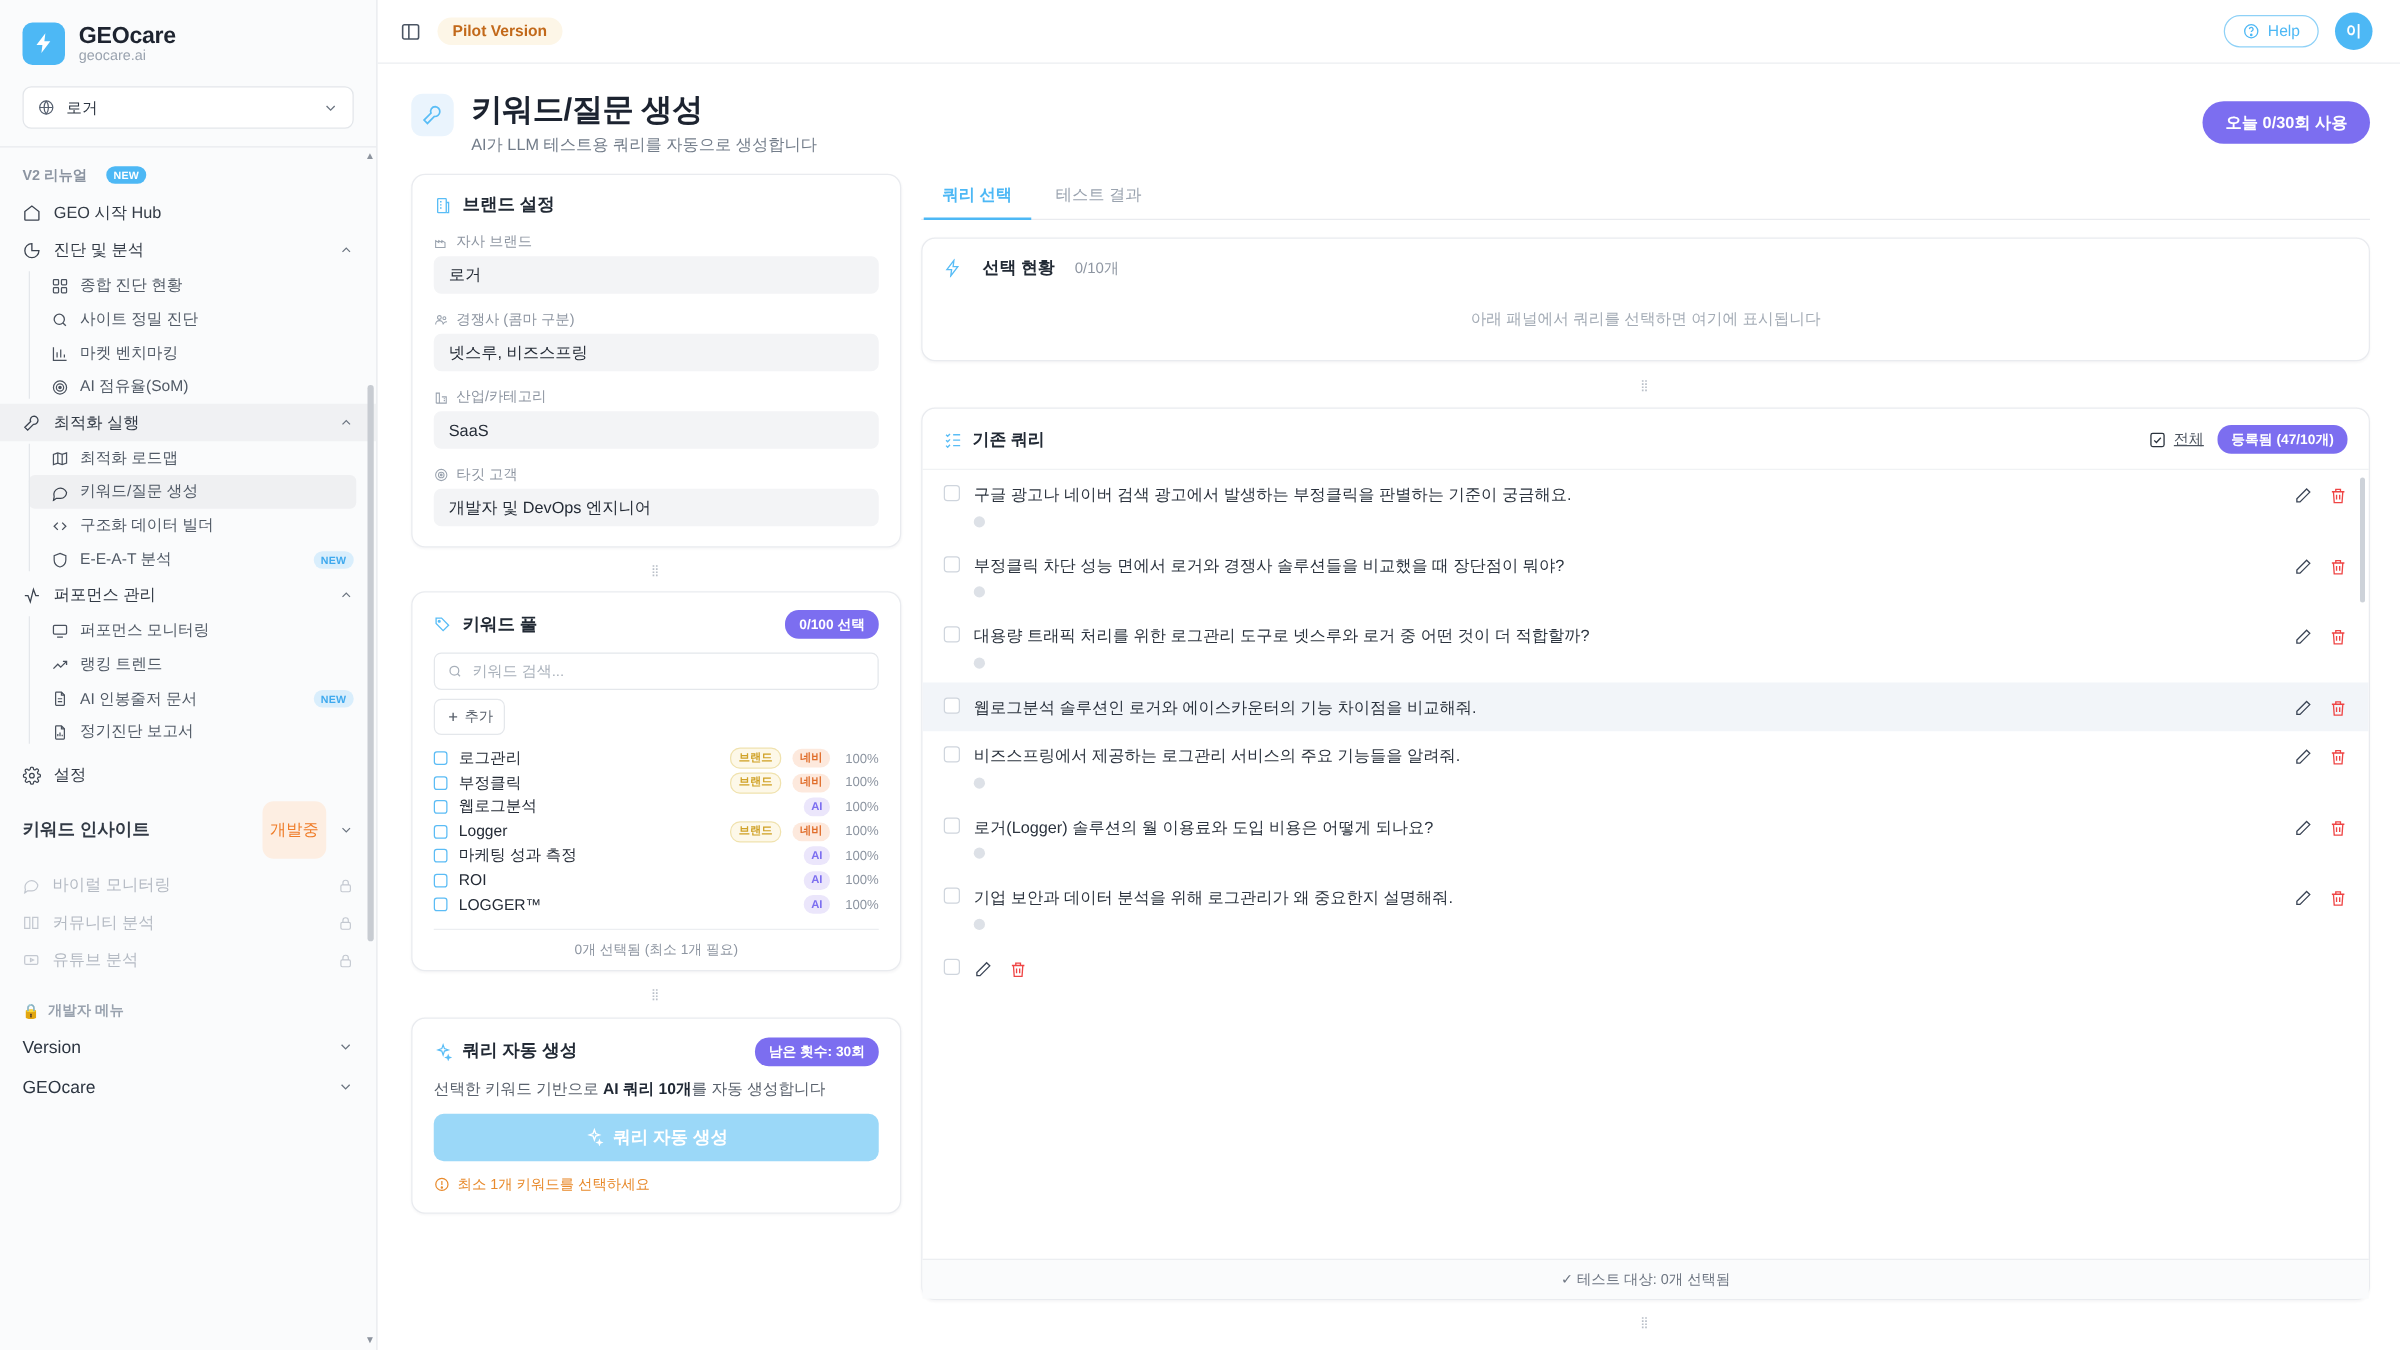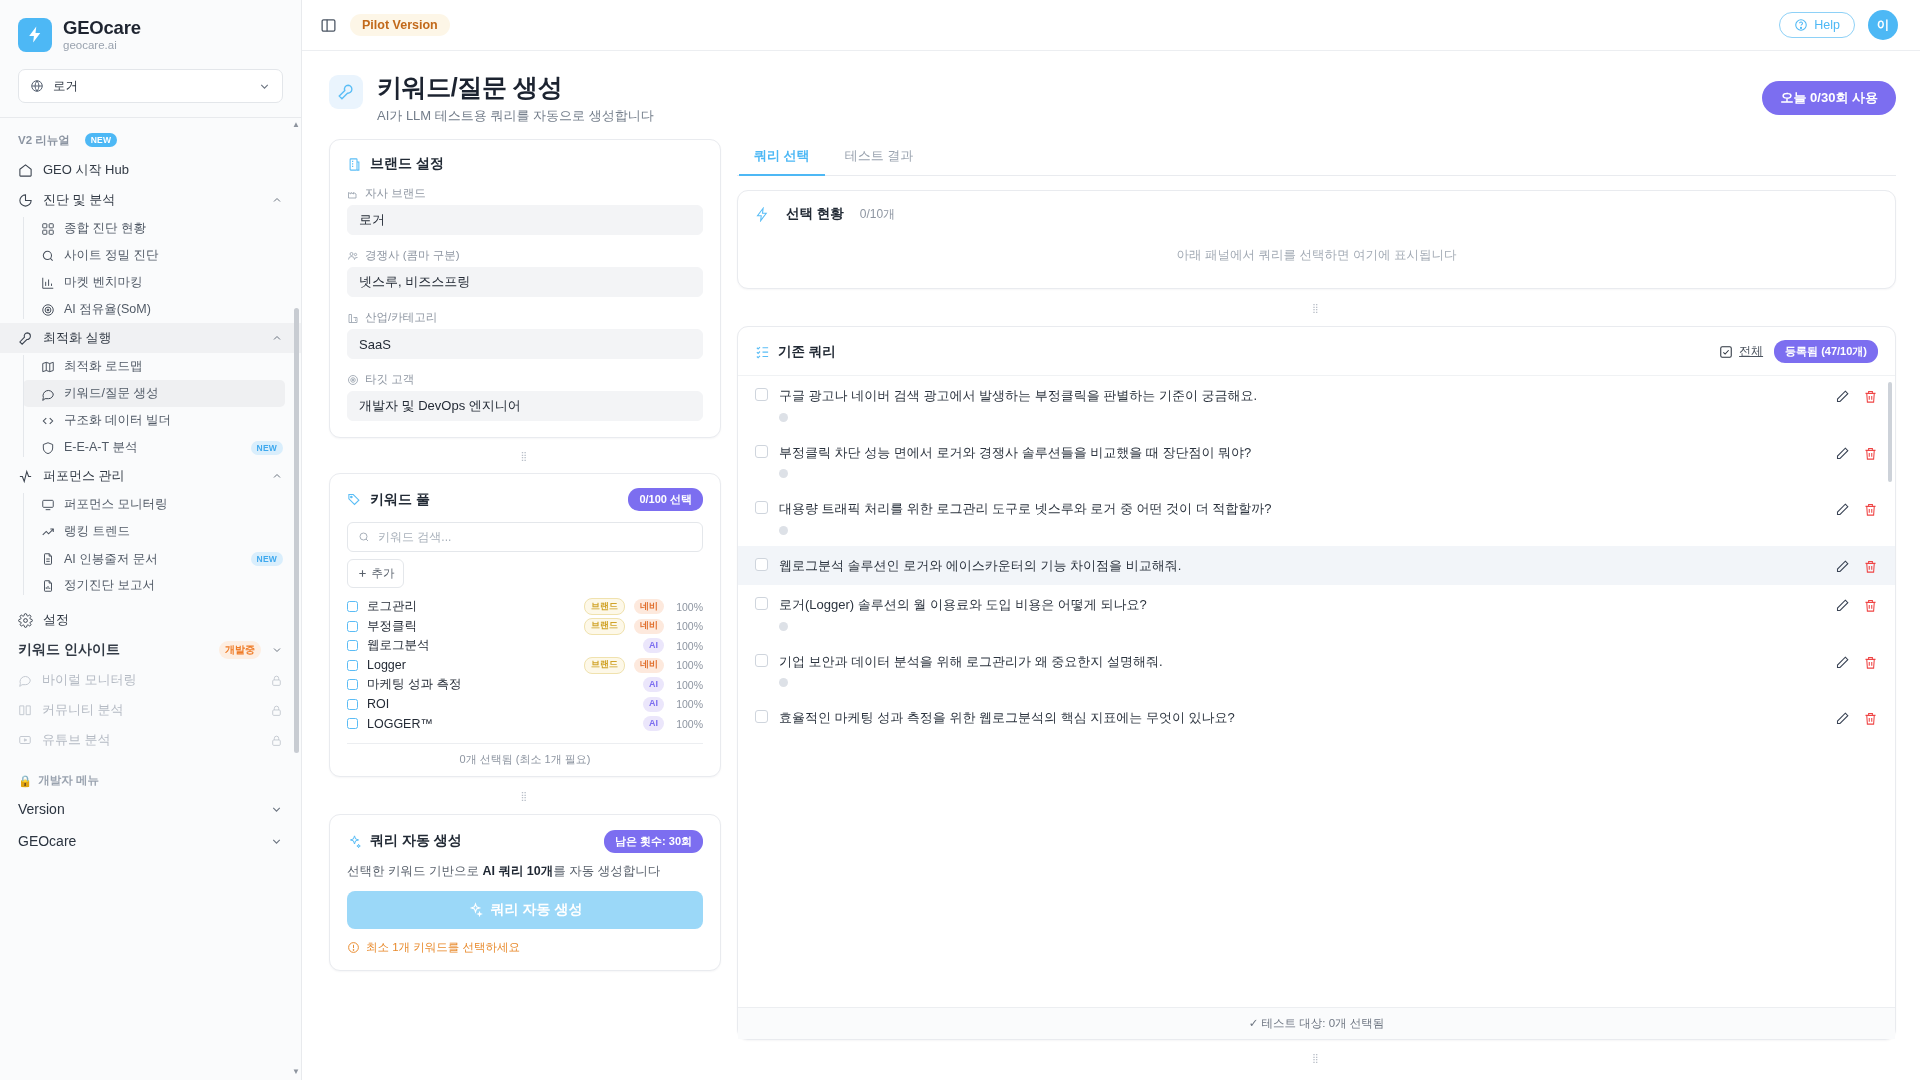--- a/index.html
+++ b/index.html
@@ -50,22 +50,22 @@
     display: flex; align-items: flex-start; gap: 15px;
     font-size: 11.5px; color: #8b94a1; font-weight: 600;
     padding: 3px 18px 7px 18px;
   }
   .badge-new {
     background: #4db8f5; color: #fff; font-size: 8.5px; font-weight: 700;
     border-radius: 9px; padding: 2px 6px; letter-spacing: 0.2px;
   }
   .badge-new.soft { background: #d9eefc; color: #3fa9ee; }
   .badge-dev {
-    background: #fdeee2; color: #ef7c28; font-size: 10px; font-weight: 700;
-    border-radius: 9px; padding: 2px 6px;
+    background: #fdeee2; color: #ef7c28; font-size: 13px; font-weight: 400;
+    border-radius: 9px; padding: 14px 6px;
   }
 
   .nav-item {
     display: flex; align-items: center; gap: 10px;
     padding: 6px 18px; font-size: 13px; color: #323a45;
     cursor: pointer; min-height: 29px; position: relative;
   }
   .nav-item.group { font-weight: 500; }
   .nav-item.group.active-group { background: #f0f1f3; }
   .nav-item .label { flex: 1; }
@@ -925,20 +925,39 @@
                     </svg>
                 </span>
                 <span class="icon-btn">
                   <svg width="15" height="15" viewBox="0 0 24 24" fill="none" stroke="#ef4444" stroke-width="1.7">
                       <path d="M4 7h16M9 7V4h6v3M6 7l1 14h10l1-14M10 11v6M14 11v6"></path>
                     </svg>
                 </span>
               </div>
             </div>
 
+            <div class="q-row">
+              <span class="q-cb"></span>
+              <div class="q-body">
+                <div class="q-text">비즈스프링에서 제공하는 로그관리 서비스의 주요 기능들을 알려줘.</div>
+                <div class="q-dot"></div>
+              </div>
+              <div class="q-actions">
+                <span class="icon-btn">
+                  <svg width="15" height="15" viewBox="0 0 24 24" fill="none" stroke="#3b4556" stroke-width="1.7">
+                      <path d="M16.5 3.5l4 4L8 20H4v-4z"></path>
+                    </svg>
+                </span>
+                <span class="icon-btn">
+                  <svg width="15" height="15" viewBox="0 0 24 24" fill="none" stroke="#ef4444" stroke-width="1.7">
+                      <path d="M4 7h16M9 7V4h6v3M6 7l1 14h10l1-14M10 11v6M14 11v6"></path>
+                    </svg>
+                </span>
+              </div>
+            </div>
 
             <div class="q-row">
               <span class="q-cb"></span>
               <div class="q-body">
                 <div class="q-text">로거(Logger) 솔루션의 월 이용료와 도입 비용은 어떻게 되나요?</div>
                 <div class="q-dot"></div>
               </div>
               <div class="q-actions">
                 <span class="icon-btn">
                   <svg width="15" height="15" viewBox="0 0 24 24" fill="none" stroke="#3b4556" stroke-width="1.7">
@@ -968,23 +987,20 @@
                 <span class="icon-btn">
                   <svg width="15" height="15" viewBox="0 0 24 24" fill="none" stroke="#ef4444" stroke-width="1.7">
                       <path d="M4 7h16M9 7V4h6v3M6 7l1 14h10l1-14M10 11v6M14 11v6"></path>
                     </svg>
                 </span>
               </div>
             </div>
 
             <div class="q-row">
               <span class="q-cb"></span>
-              <div class="q-body">
-                <div class="q-text">효율적인 마케팅 성과 측정을 위한 웹로그분석의 핵심 지표에는 무엇이 있나요?</div>
-              </div>
               <div class="q-actions">
                 <span class="icon-btn">
                   <svg width="15" height="15" viewBox="0 0 24 24" fill="none" stroke="#3b4556" stroke-width="1.7">
                       <path d="M16.5 3.5l4 4L8 20H4v-4z"></path>
                     </svg>
                 </span>
                 <span class="icon-btn">
                   <svg width="15" height="15" viewBox="0 0 24 24" fill="none" stroke="#ef4444" stroke-width="1.7">
                       <path d="M4 7h16M9 7V4h6v3M6 7l1 14h10l1-14M10 11v6M14 11v6"></path>
                     </svg>

